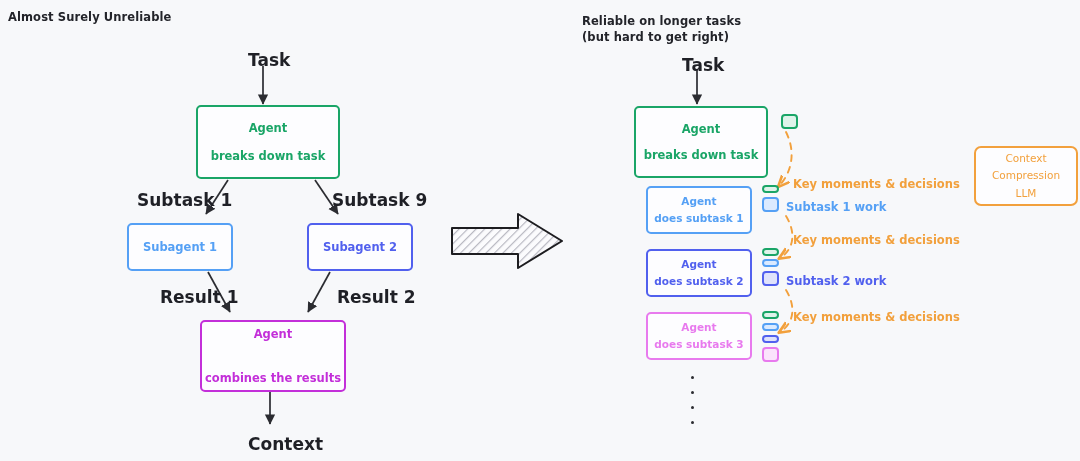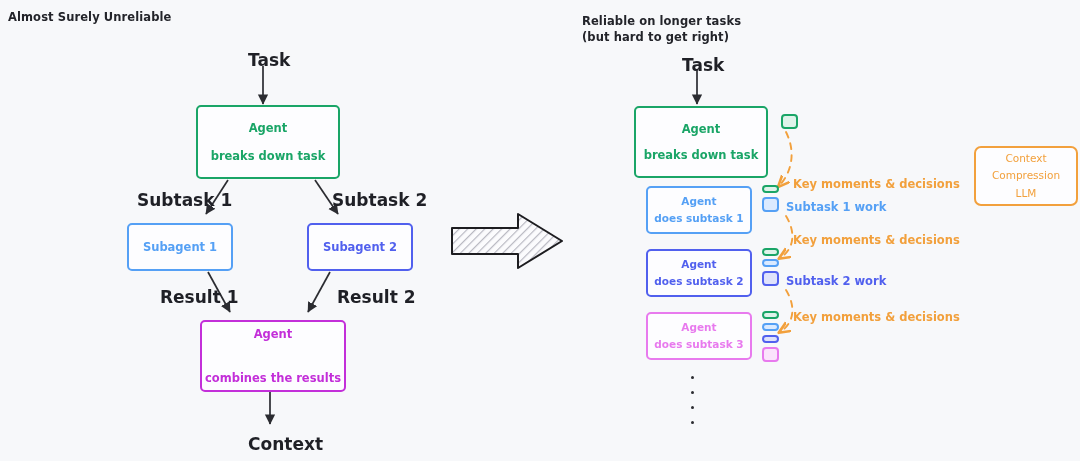--- a/index.html
+++ b/index.html
@@ -139,21 +139,21 @@
 
   <div class="plain-label" style="left:248px; top:50px;">Task</div>
 
   <div class="node" style="left:196px; top:105px; width:144px; height:74px;
               border-color:#1aa567; color:#1aa567; font-size:11.5px; font-weight:700;">
     <span class="ln">Agent</span>
     <span class="ln" style="margin-top:14px;">breaks down task</span>
   </div>
 
   <div class="plain-label" style="left:137px; top:190px;">Subtask 1</div>
-  <div class="plain-label" style="left:332px; top:190px;">Subtask 2</div>
+  <div class="plain-label" style="left:332px; top:190px;">Subtask 9</div>
 
   <div class="node" style="left:127px; top:223px; width:106px; height:48px;
               border-color:#55a0f5; color:#55a0f5; font-size:11.5px; font-weight:700;">
     <span class="ln">Subagent 1</span>
   </div>
 
   <div class="node" style="left:307px; top:223px; width:106px; height:48px;
               border-color:#5160ee; color:#5160ee; font-size:11.5px; font-weight:700;">
     <span class="ln">Subagent 2</span>
   </div>

